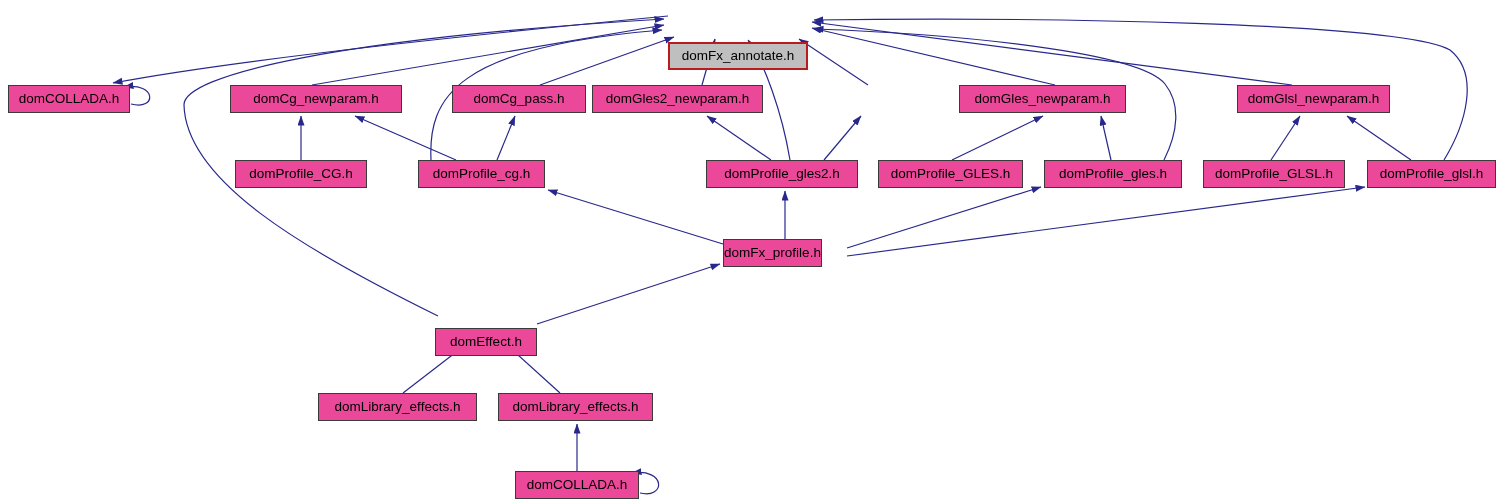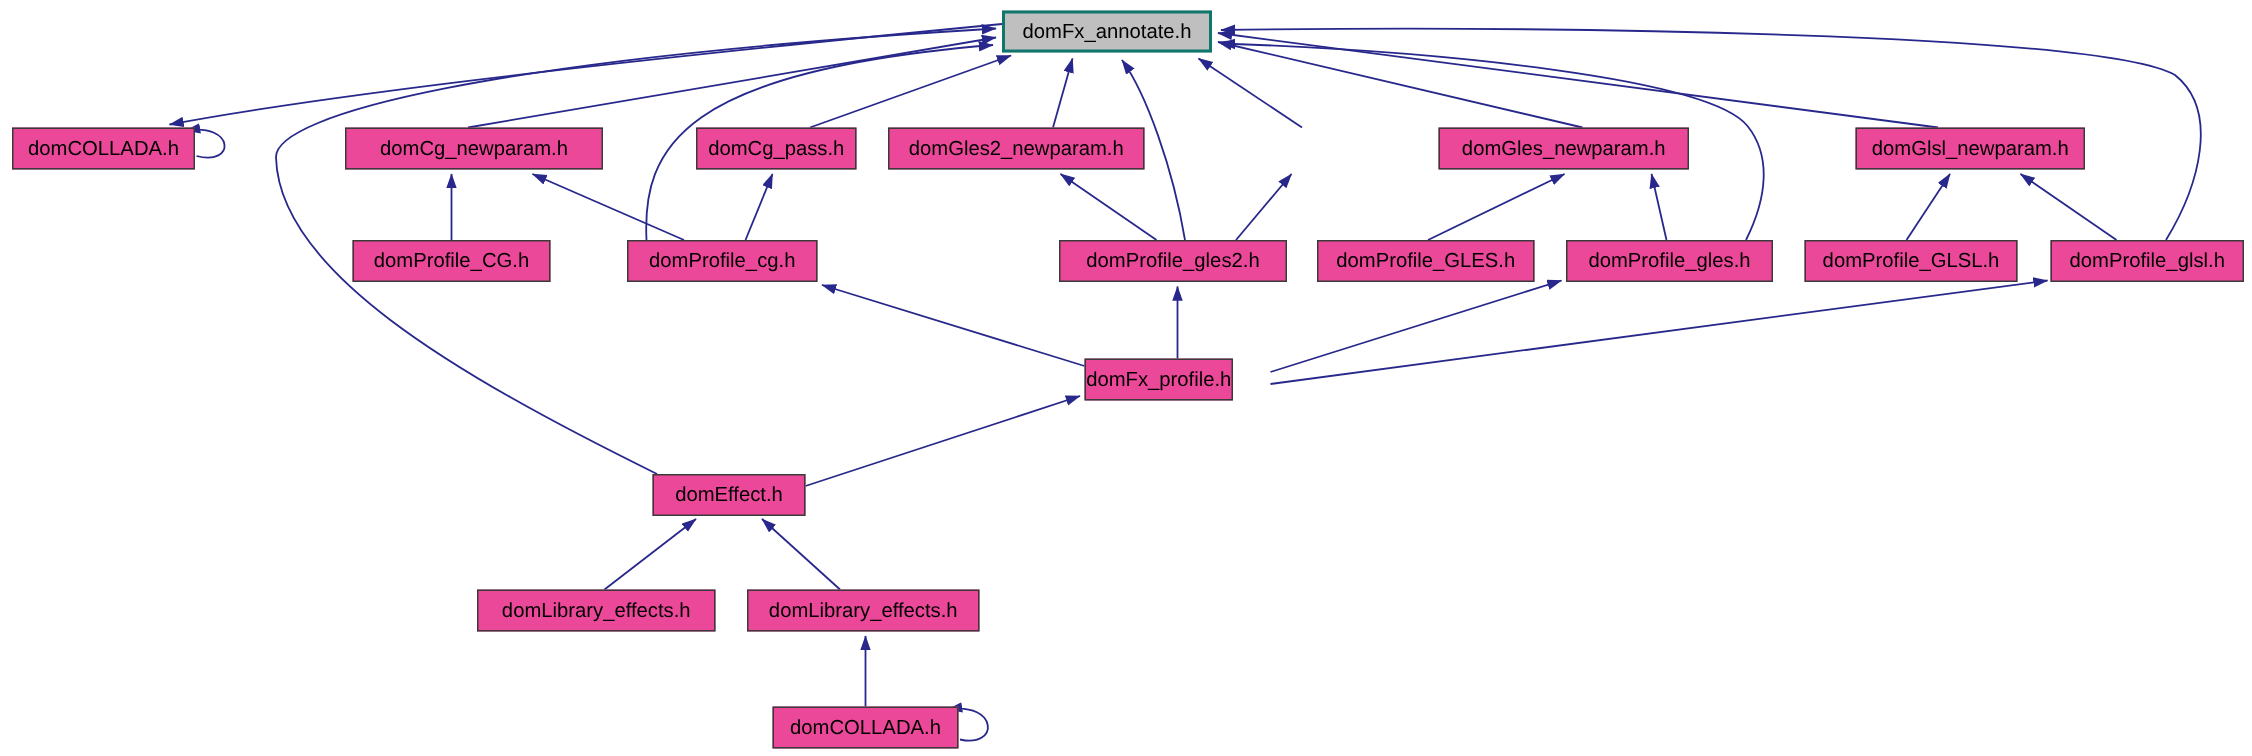--- a/index.html
+++ b/index.html
@@ -27,22 +27,23 @@
     border:1px solid var(--node-border);
     color:#000000;
     font-size:13.5px;
     line-height:26px;
     text-align:center;
     white-space:nowrap;
     cursor:pointer;
   }
   .node.root{
     background:var(--root-fill);
-    border:2px solid #0f766e;
+    border:2px solid #b91c1c;
     line-height:24px;
+    margin-top:35px;
   }
 </style>
 </head>
 <body>
 
 <div id="canvas">
 
   <svg id="edges" viewBox="0 0 1501 504" xmlns="http://www.w3.org/2000/svg">
     <defs>
       <marker id="arw" markerWidth="10" markerHeight="8" refX="9.5" refY="3.5" orient="auto" markerUnits="userSpaceOnUse">
@@ -83,30 +84,30 @@
     <path marker-end="url(#arw)" d="M 537,324 L 720,264"></path>
     <path marker-end="url(#arw)" d="M 403,393 L 464,346"></path>
     <path marker-end="url(#arw)" d="M 560,393 L 508,346"></path>
     <path marker-end="url(#arw)" d="M 577,471 L 577,424"></path>
     <path marker-end="url(#arw)" d="M 640,493 C 666,499 666,468 632,473"></path>
   </svg>
 
   <div class="node root" style="left:668px;top:7px;width:140px">domFx_annotate.h</div>
   <div class="node" style="left:8px;top:85px;width:122px">domCOLLADA.h</div>
   <div class="node" style="left:230px;top:85px;width:172px">domCg_newparam.h</div>
-  <div class="node" style="left:464px;top:85px;width:107px">domCg_pass.h</div>
+  <div class="node" style="left:452px;top:85px;width:134px">domCg_pass.h</div>
   <div class="node" style="left:592px;top:85px;width:171px">domGles2_newparam.h</div>
   <div class="node" style="left:959px;top:85px;width:167px">domGles_newparam.h</div>
   <div class="node" style="left:1237px;top:85px;width:153px">domGlsl_newparam.h</div>
   <div class="node" style="left:235px;top:160px;width:132px">domProfile_CG.h</div>
   <div class="node" style="left:418px;top:160px;width:127px">domProfile_cg.h</div>
   <div class="node" style="left:706px;top:160px;width:152px">domProfile_gles2.h</div>
   <div class="node" style="left:878px;top:160px;width:145px">domProfile_GLES.h</div>
   <div class="node" style="left:1044px;top:160px;width:138px">domProfile_gles.h</div>
   <div class="node" style="left:1203px;top:160px;width:142px">domProfile_GLSL.h</div>
   <div class="node" style="left:1367px;top:160px;width:129px">domProfile_glsl.h</div>
   <div class="node" style="left:723px;top:239px;width:99px">domFx_profile.h</div>
-  <div class="node" style="left:435px;top:316px;width:102px">domEffect.h</div>
+  <div class="node" style="left:435px;top:328px;width:102px">domEffect.h</div>
   <div class="node" style="left:318px;top:393px;width:159px">domLibrary_effects.h</div>
   <div class="node" style="left:498px;top:393px;width:155px">domLibrary_effects.h</div>
   <div class="node" style="left:515px;top:471px;width:124px">domCOLLADA.h</div>
 
 </div>
 
 </body></html>

